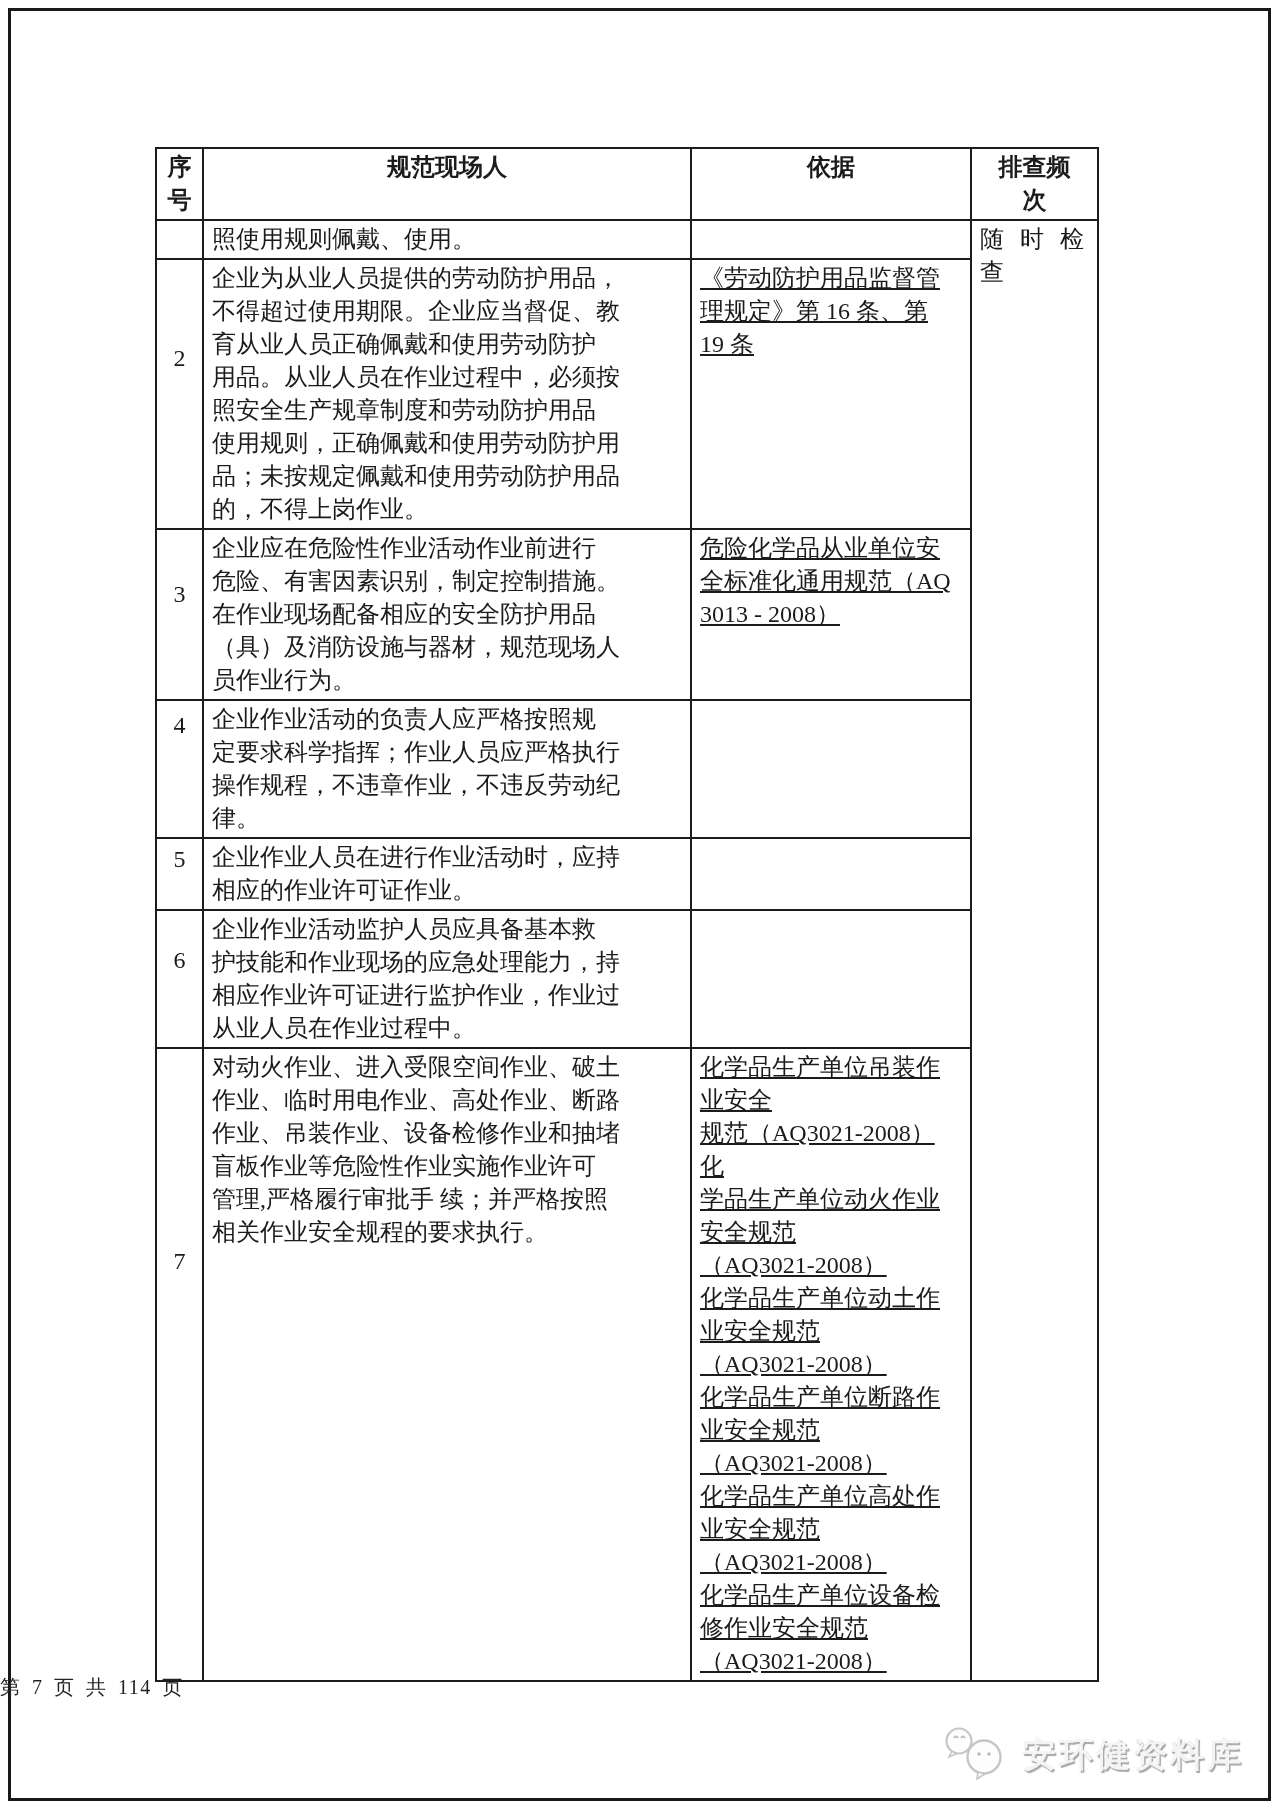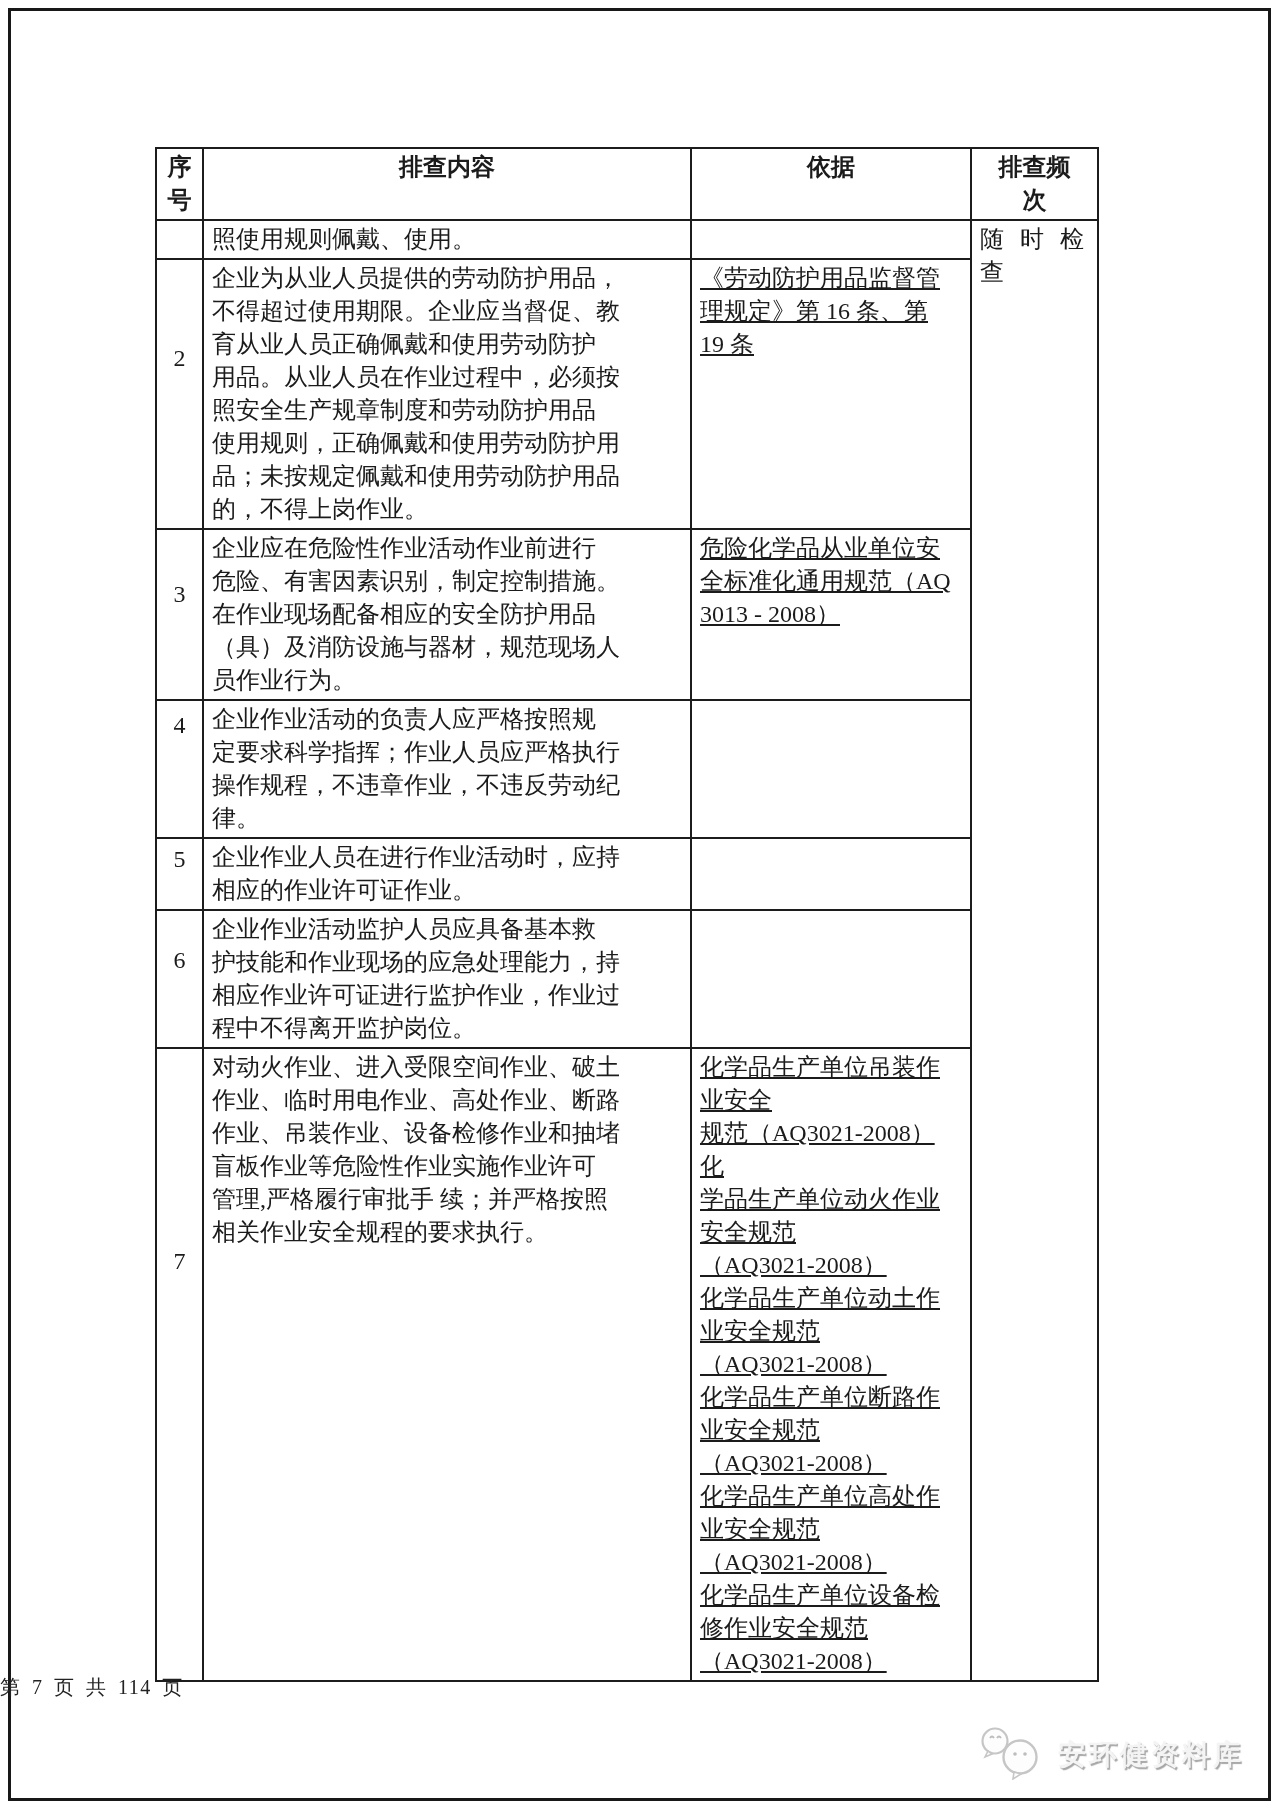--- a/index.html
+++ b/index.html
@@ -44,21 +44,21 @@
   .footer {
     position:absolute; top:1674px; left:0; width:100%;
     text-align:left; font-size:20px; letter-spacing:1.5px;
     word-spacing:4px; color:#222;
   }
   .watermark {
     position:absolute; top:1726px; right:36px;
     display:flex; align-items:center; gap:12px;
   }
   .wm-text {
-    font-size:28px; font-weight:bold; letter-spacing:3px;
+    font-size:34px; font-weight:bold; letter-spacing:3px;
     color:#f4f4f4;
     text-shadow: 1.5px 1.5px 1px #a6a6a6, -1px -1px 1px #ffffff;
     white-space:nowrap;
   }
 </style>
 </head>
 <body>
 
 <div class="page">
   <div class="frame"></div>
@@ -67,21 +67,21 @@
     <colgroup>
       <col style="width:47px">
       <col style="width:488px">
       <col style="width:280px">
       <col style="width:127px">
     </colgroup>
     <tbody>
       <tr class="hrow">
         <td class="th">序
 号</td>
-        <td class="th">排查内容</td>
+        <td class="th">规范现场人</td>
         <td class="th">依据</td>
         <td class="th">排查频
 次</td>
       </tr>
 
       <tr class="r1">
         <td class="num"></td>
         <td class="content">照使用规则佩戴、使用。</td>
         <td class="basis"></td>
         <td class="freq" rowspan="7">随 时 检
@@ -129,21 +129,21 @@
         <td class="content">企业作业人员在进行作业活动时，应持
 相应的作业许可证作业。</td>
         <td class="basis"></td>
       </tr>
 
       <tr class="r6">
         <td class="num pt-33">6</td>
         <td class="content">企业作业活动监护人员应具备基本救
 护技能和作业现场的应急处理能力，持
 相应作业许可证进行监护作业，作业过
-程中不得离开监护岗位。</td>
+从业人员在作业过程中。</td>
         <td class="basis"></td>
       </tr>
 
       <tr class="r7">
         <td class="num pt-196">7</td>
         <td class="content">对动火作业、进入受限空间作业、破土
 作业、临时用电作业、高处作业、断路
 作业、吊装作业、设备检修作业和抽堵
 盲板作业等危险性作业实施作业许可
 管理,严格履行审批手 续；并严格按照

